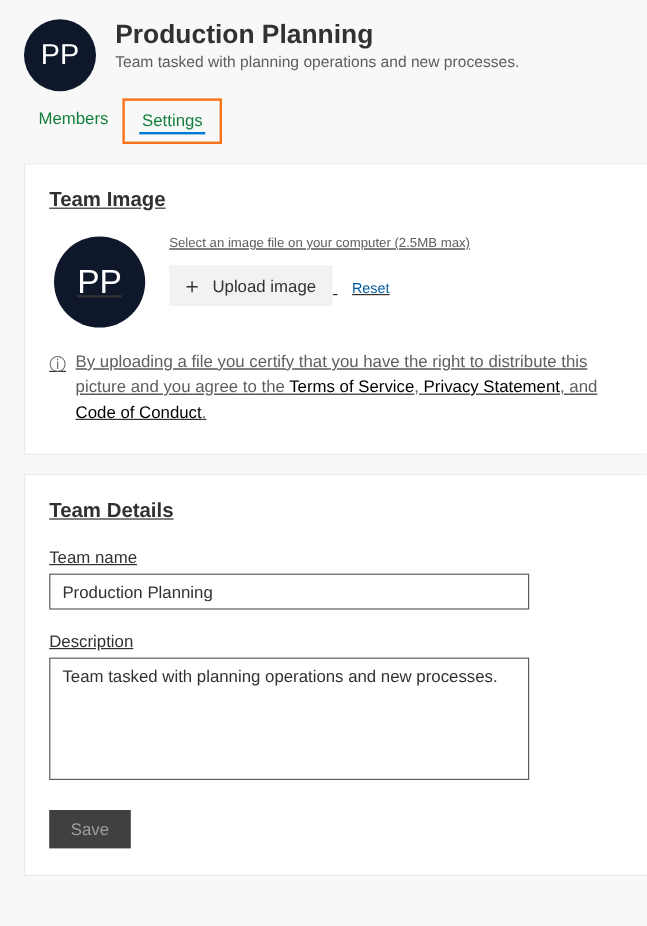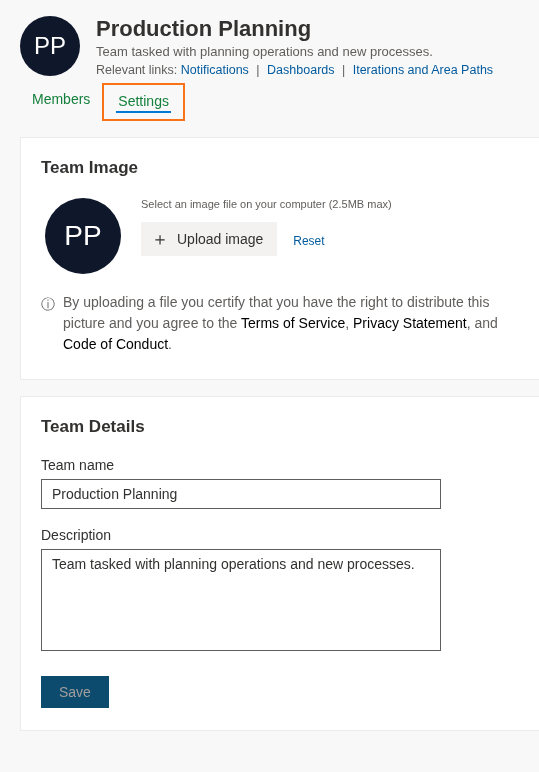--- a/index.html
+++ b/index.html
@@ -76,20 +76,21 @@
       border: 2px solid #f97316;
       padding: 0;
     }
     .tab-highlight .tab { padding: 8px 14px 10px 14px; }
     .card {
       background: #fff;
       margin: 16px 0 0 20px;
       padding: 20px 20px 24px 20px;
       border: 1px solid #edebe9;
       border-right: none;
+      text-decoration: underline;
     }
     .card h2 {
       font-size: 17px;
       font-weight: 600;
       color: #323130;
       margin-bottom: 20px;
     }
     .image-row {
       display: flex;
       gap: 20px;
@@ -147,45 +148,37 @@
       width: 400px;
       max-width: 100%;
       border: 1px solid #605e5c;
       padding: 6px 10px;
       font-size: 14px;
       font-family: inherit;
       color: #323130;
     }
     textarea.text-input { height: 102px; resize: none; }
     .save-btn {
-      background: #0c4a6e;
+      background: #404040;
       border: none;
       padding: 8px 18px;
       font-size: 14px;
       color: #a19f9d;
       margin-top: 22px;
       font-family: inherit;
     }
   </style>
 </head>
 <body>
 
 <div class="header">
   <div class="avatar">PP</div>
   <div class="header-text">
     <div class="title">Production Planning</div>
     <div class="subtitle">Team tasked with planning operations and new processes.</div>
-    <div class="links">
-      <span>Relevant links:</span>
-      <a href="#">Notifications</a>
-      <span class="sep">|</span>
-      <a href="#">Dashboards</a>
-      <span class="sep">|</span>
-      <a href="#">Iterations and Area Paths</a>
-    </div>
   </div>
 </div>
 
 <div class="tabs">
   <div class="tab">Members</div>
   <div class="tab-highlight">
     <div class="tab active">Settings</div>
   </div>
 </div>
 

